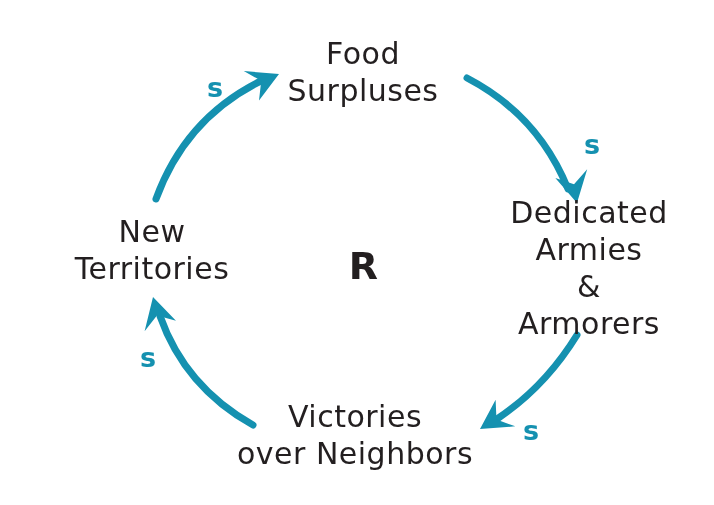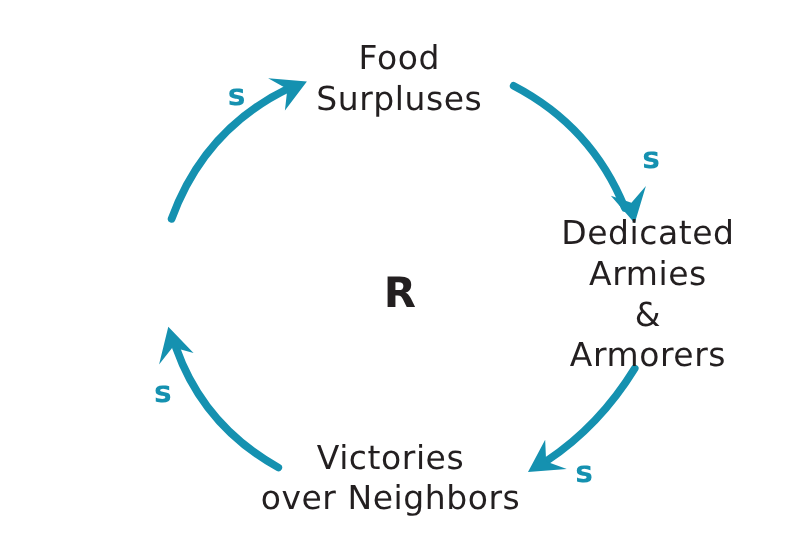--- a/index.html
+++ b/index.html
@@ -89,20 +89,22 @@
   <div class="node" style="left:363px; top:72px;">Food
 Surpluses</div>
 
   <div class="node" style="left:355px; top:435px;">Victories
 over Neighbors</div>
 
   <div class="node" style="left:589px; top:268px;">Dedicated
 Armies
 &amp; Armorers</div>
 
+  <div class="node" style="left:152px; top:250px;">New
+Territories</div>
 
   <div class="loop-label" style="left:364px; top:266px;">R</div>
 
   <div class="polarity" style="left:215px; top:87px;">s</div>
 
   <div class="polarity" style="left:592px; top:144px;">s</div>
 
   <div class="polarity" style="left:531px; top:430px;">s</div>
 
   <div class="polarity" style="left:148px; top:357px;">s</div>

